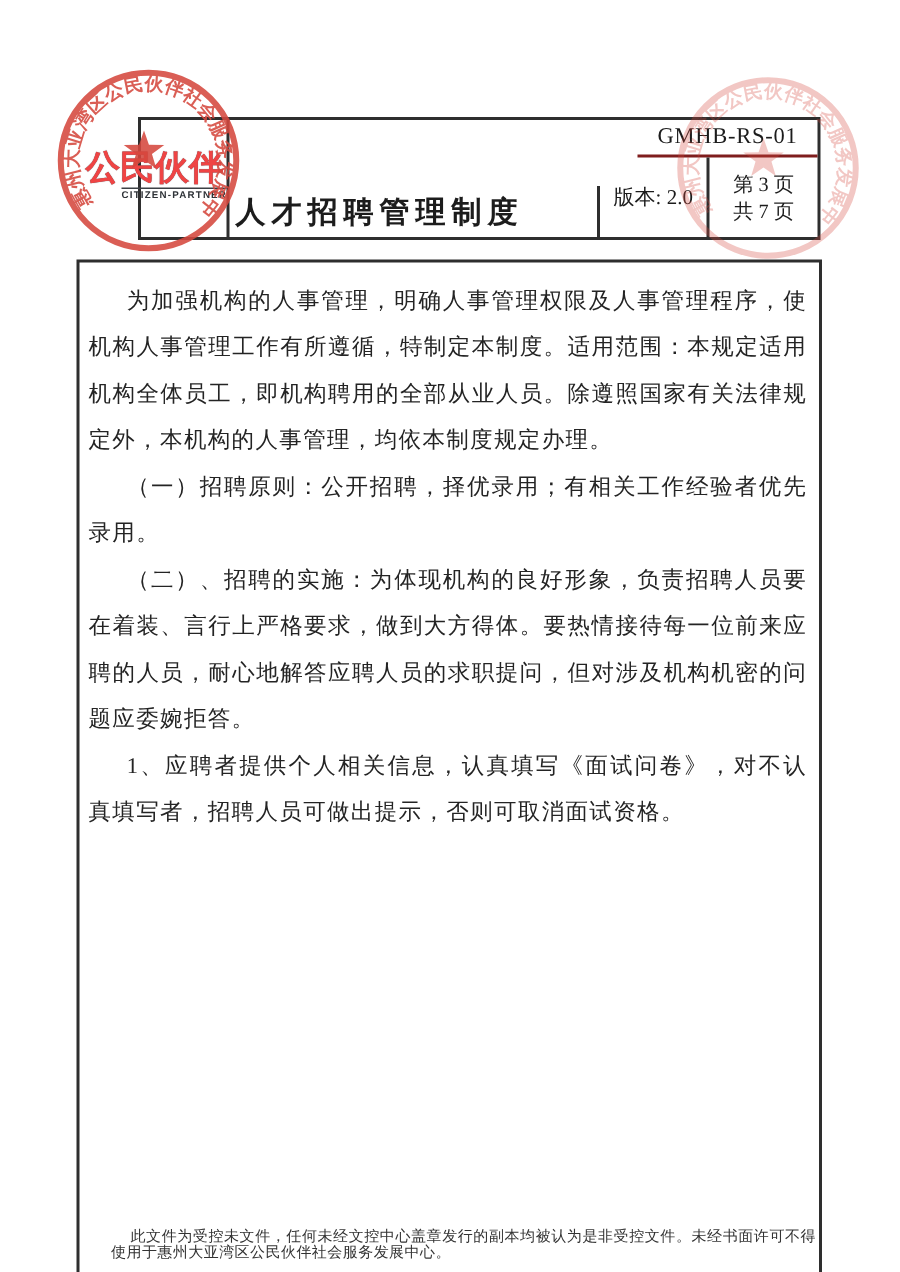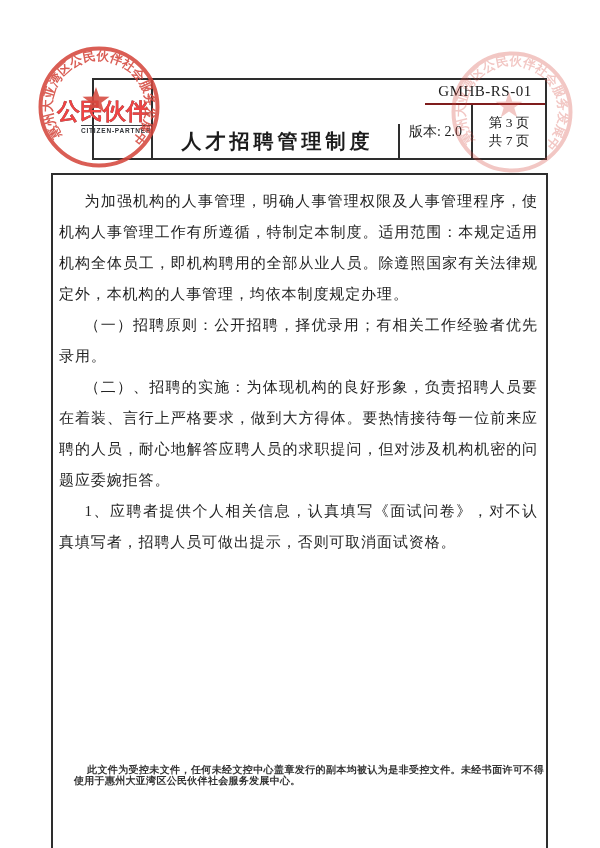--- a/index.html
+++ b/index.html
@@ -16,21 +16,21 @@
     position:absolute;left:92px;top:78px;
     width:455px;height:82px;
     border:2px solid #2e2e2e;
     box-sizing:border-box;
     display:flex;
     background:transparent;
   }
   .logo-cell{width:59px;border-right:2px solid #2e2e2e;box-sizing:border-box;}
   .title-cell{
     flex:1;border-right:2px solid #2e2e2e;box-sizing:border-box;
-    display:flex;align-items:center;justify-content:center;margin-top:44px;
+    display:flex;align-items:center;margin-top:44px;
   }
   .doc-title{
     font-size:20px;font-weight:700;letter-spacing:4px;
     color:#1c1c1c;padding-left:4px;white-space:nowrap;
   }
   .meta-col{width:145px;display:flex;flex-direction:column;box-sizing:border-box;}
   .doc-code{
     height:25px;border-bottom:2px solid #7f1d1d;box-sizing:border-box;
     display:flex;align-items:center;justify-content:center;
     font-size:15px;letter-spacing:0.5px;color:#1c1c1c;margin-left:25px;
@@ -80,23 +80,23 @@
   }
   .body-box p{
     margin:0;
     font-size:15px;line-height:31px;letter-spacing:0.9px;
     text-indent:1.7em;
     text-align:justify;text-justify:inter-ideograph;
     color:#242424;
   }
   
   .footer-note{
-    position:absolute;left:74px;top:764px;width:470px;
+    position:absolute;left:74px;top:819px;width:470px;
     font-size:10px;line-height:11px;letter-spacing:0.3px;
-    font-weight:700;color:#333;
+    font-weight:400;color:#333;
     text-indent:1.3em;text-align:justify;
   }
 </style>
 </head>
 <body>
 
 <div class="page">
 
   <div class="header-table">
     <div class="logo-cell"></div>

